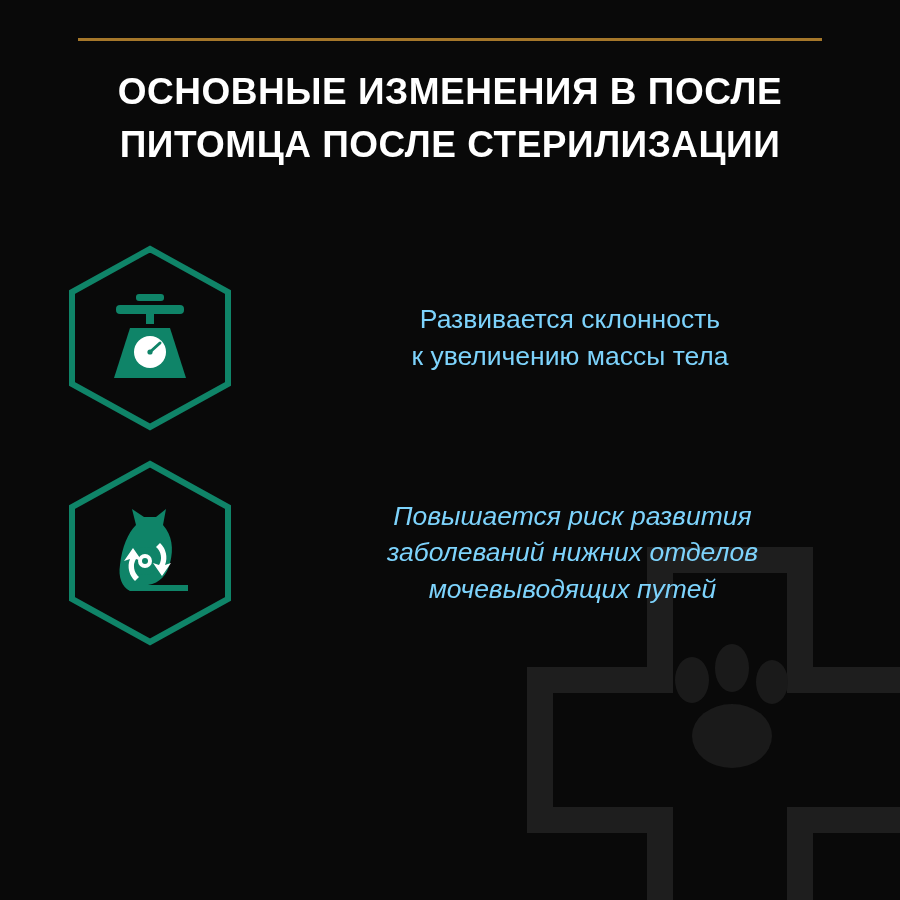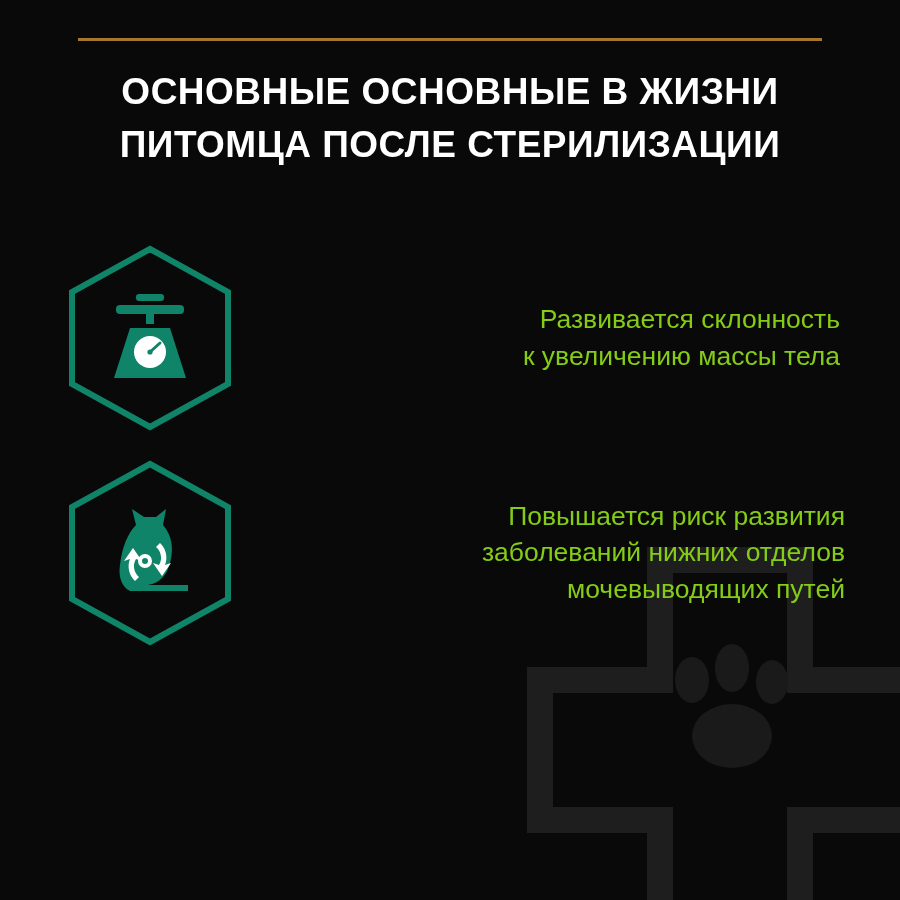--- a/index.html
+++ b/index.html
@@ -81,49 +81,49 @@
     width: 168px;
     height: 186px;
   }
   .hex .glyph {
     position: relative;
     width: 100px;
     height: 100px;
   }
   .rowtext {
     flex: 1 1 auto;
-    color: #84cc16;
+    color: #7dd3fc;
     font-size: 26.5px;
     line-height: 1.36;
-    text-align: right;
+    text-align: center;
     padding-right: 60px;
     white-space: pre-line;
   }
-  .r2 .rowtext, .r3 .rowtext { padding-right: 55px; }
+  .r2 .rowtext, .r3 .rowtext { padding-right: 55px; font-style: italic; }
 </style>
 </head>
 <body>
 
 <div class="page">
 
   <div class="top-rule"></div>
 
   <div class="watermark">
     <svg viewBox="0 0 420 420" width="420" height="420">
       <path d="M140 20 H280 V140 H400 V280 H280 V400 H140 V280 H20 V140 H140 Z" fill="none" stroke="#1e1e1e" stroke-width="26"></path>
       <g fill="#1a1a1a">
         <ellipse cx="172" cy="140" rx="17" ry="23"></ellipse>
         <ellipse cx="212" cy="128" rx="17" ry="24"></ellipse>
         <ellipse cx="252" cy="142" rx="16" ry="22"></ellipse>
         <ellipse cx="212" cy="196" rx="40" ry="32"></ellipse>
       </g>
     </svg>
   </div>
 
-  <div class="title">ОСНОВНЫЕ ОСНОВНЫЕ В ЖИЗНИ
+  <div class="title">ОСНОВНЫЕ ИЗМЕНЕНИЯ В ПОСЛЕ
 ПИТОМЦА ПОСЛЕ СТЕРИЛИЗАЦИИ</div>
 
   <div class="rows">
 
     <div class="row r1">
       <div class="hexwrap">
         <div class="hex">
           <svg class="frame" viewBox="0 0 168 186">
             <polygon points="84,4 162,47 162,139 84,182 6,139 6,47" fill="none" stroke="#0f8468" stroke-width="6"></polygon>
           </svg>

